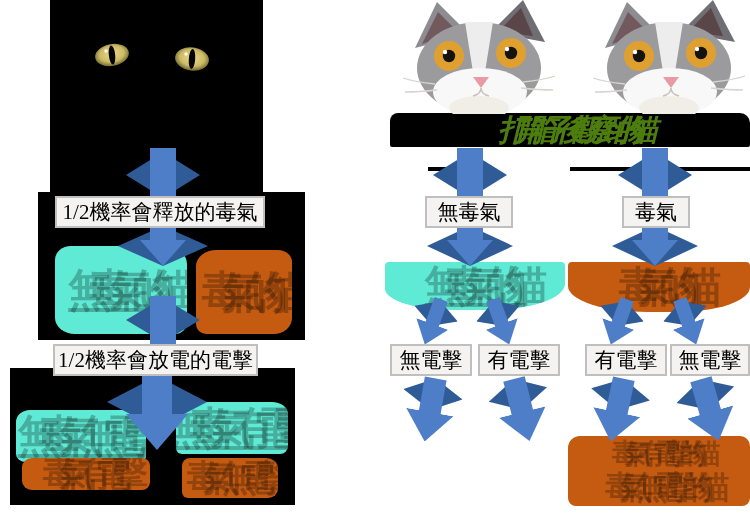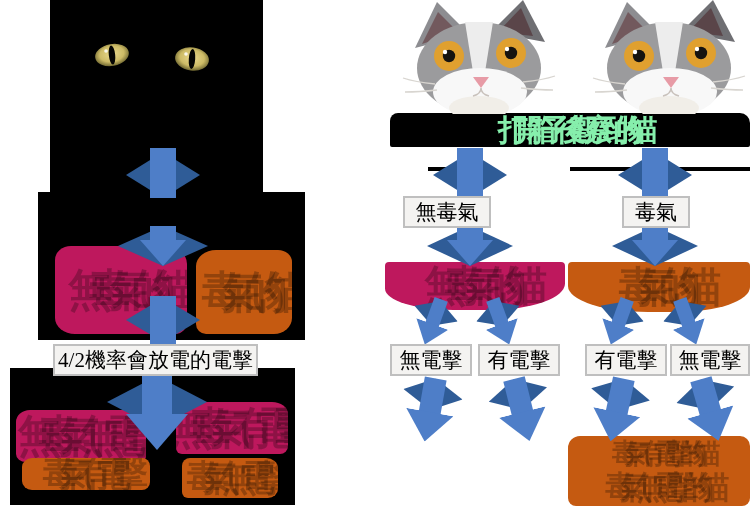--- a/index.html
+++ b/index.html
@@ -8,23 +8,23 @@
   .abs{position:absolute;}
   
   .panel{position:absolute;background:#000;}
   
   .label{position:absolute;background:#F4F3F1;border:2px solid #BFBFBF;box-sizing:border-box;
          display:flex;align-items:center;justify-content:center;color:#000;
          font-family:"Liberation Serif","DejaVu Serif",serif;font-size:21px;white-space:nowrap;z-index:30;}
   
   .blob{position:absolute;overflow:hidden;display:flex;align-items:center;justify-content:center;
         font-weight:bold;white-space:nowrap;letter-spacing:-0.52em;z-index:12;}
-  .blob.green{background:#be185d;color:rgba(0,0,0,0.25);}
+  .blob.green{background:#5eead4;color:rgba(0,0,0,0.25);text-decoration:underline;}
   .blob.orange{background:#C55A11;color:rgba(0,0,0,0.25);}
-  .blob.blackbar{background:#000;color:#86efac;z-index:8;}
+  .blob.blackbar{background:#000;color:#4d7c0f;z-index:8;font-style:italic;}
   
   .dm{position:absolute;background:#2F5C97;clip-path:polygon(50% 0,100% 50%,50% 100%,0 50%);}
   .sh{position:absolute;background:#4E7EC8;}
   .hd{position:absolute;background:#4E7EC8;clip-path:polygon(0 0,100% 0,50% 100%);}
   .arrowbox{position:absolute;z-index:20;}
 </style>
 </head>
 <body>
 
 <div id="stage">
@@ -55,41 +55,44 @@
         <circle cx="136" cy="54" r="1.8" fill="#fff" opacity="0.85"></circle>
       </g>
     </svg>
   </div>
 
   <div class="arrowbox" style="left:126px;top:148px;width:74px;height:50px;">
     <div class="dm" style="left:0;top:4px;width:74px;height:46px;"></div>
     <div class="sh" style="left:24px;top:0;width:26px;height:50px;"></div>
   </div>
 
+  <div class="label" style="left:55px;top:196px;width:210px;height:32px;">
+    <span>1/2機率會釋放的毒氣</span>
+  </div>
 
   <div class="arrowbox" style="left:118px;top:226px;width:90px;height:40px;">
     <div class="dm" style="left:0;top:0;width:90px;height:40px;"></div>
     <div class="sh" style="left:32px;top:0;width:26px;height:16px;"></div>
     <div class="hd" style="left:22px;top:14px;width:46px;height:26px;"></div>
   </div>
 
   <div class="blob green" style="left:55px;top:246px;width:132px;height:88px;font-size:44px;border-radius:16px 22px 12px 20px / 14px 18px 12px 16px;">
     <span>無毒氣的貓</span>
   </div>
   <div class="blob orange" style="left:196px;top:250px;width:96px;height:84px;font-size:44px;border-radius:20px 14px 18px 10px / 16px 12px 16px 10px;">
     <span>毒氣的貓</span>
   </div>
 
   <div class="arrowbox" style="left:126px;top:296px;width:74px;height:48px;">
     <div class="dm" style="left:0;top:2px;width:74px;height:44px;"></div>
     <div class="sh" style="left:24px;top:0;width:26px;height:48px;"></div>
   </div>
 
   <div class="label" style="left:53px;top:344px;width:205px;height:32px;">
-    <span>4/2機率會放電的電擊</span>
+    <span>1/2機率會放電的電擊</span>
   </div>
 
   <div class="arrowbox" style="left:107px;top:376px;width:100px;height:74px;">
     <div class="dm" style="left:0;top:0;width:100px;height:52px;"></div>
     <div class="sh" style="left:35px;top:0;width:30px;height:42px;"></div>
     <div class="hd" style="left:19px;top:38px;width:62px;height:36px;"></div>
   </div>
 
   <div class="blob green" style="left:16px;top:402px;width:130px;height:52px;font-size:44px;border-radius:14px 10px 6px 10px / 12px 10px 6px 8px;margin-top:8px;">
     <span>無毒氣無電擊</span>
@@ -162,21 +165,21 @@
 
   <div class="arrowbox" style="left:433px;top:148px;width:74px;height:50px;">
     <div class="dm" style="left:0;top:4px;width:74px;height:46px;"></div>
     <div class="sh" style="left:24px;top:0;width:26px;height:50px;"></div>
   </div>
   <div class="arrowbox" style="left:618px;top:148px;width:74px;height:50px;">
     <div class="dm" style="left:0;top:4px;width:74px;height:46px;"></div>
     <div class="sh" style="left:24px;top:0;width:26px;height:50px;"></div>
   </div>
 
-  <div class="label" style="left:403px;top:196px;width:88px;height:32px;">
+  <div class="label" style="left:425px;top:196px;width:88px;height:32px;">
     <span>無毒氣</span>
   </div>
   <div class="label" style="left:622px;top:196px;width:68px;height:32px;text-align:right;">
     <span>毒氣</span>
   </div>
 
   <div class="arrowbox" style="left:427px;top:226px;width:86px;height:42px;">
     <div class="dm" style="left:0;top:0;width:86px;height:40px;"></div>
     <div class="sh" style="left:30px;top:0;width:26px;height:16px;"></div>
     <div class="hd" style="left:20px;top:14px;width:46px;height:26px;"></div>

